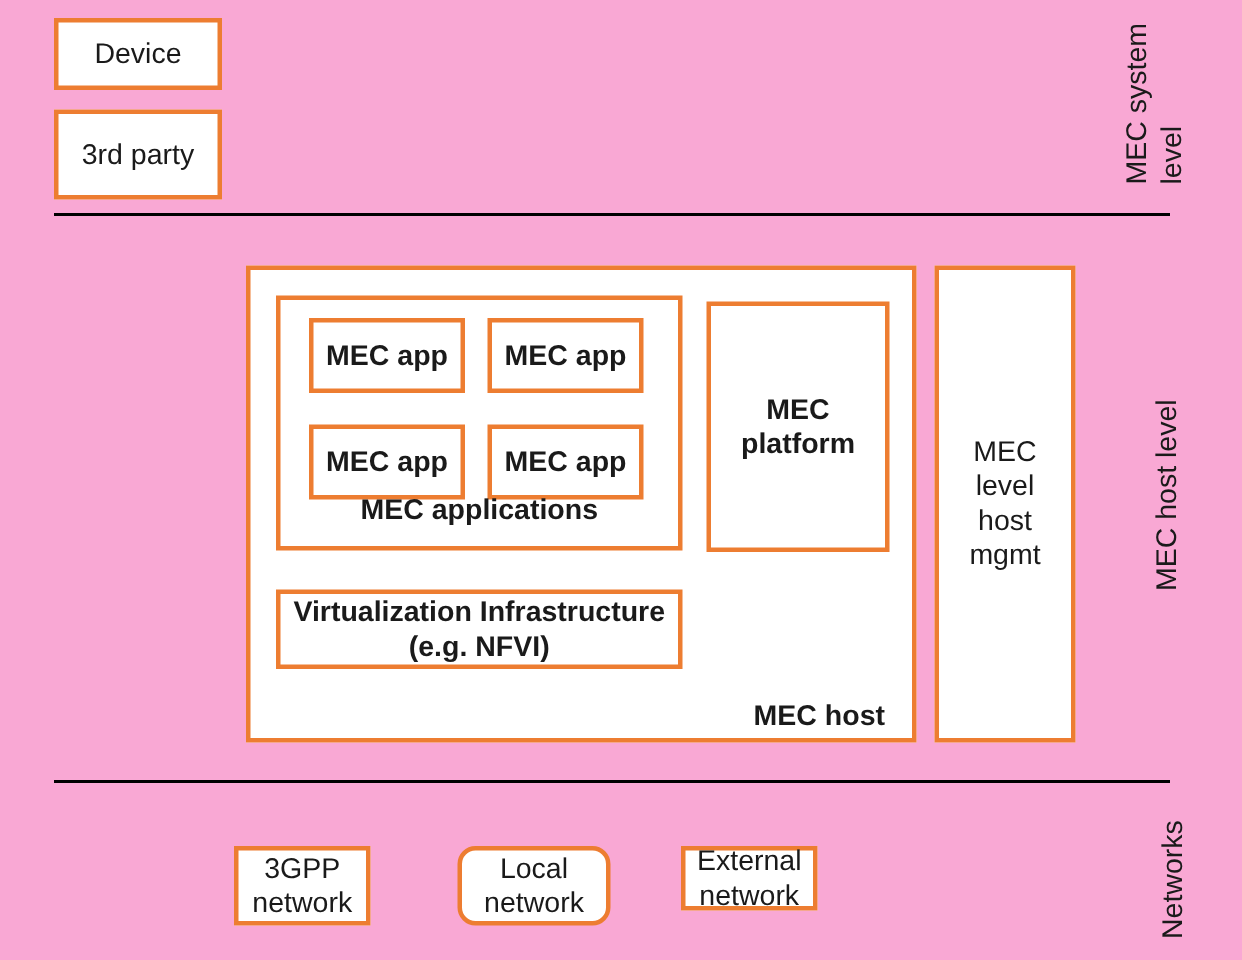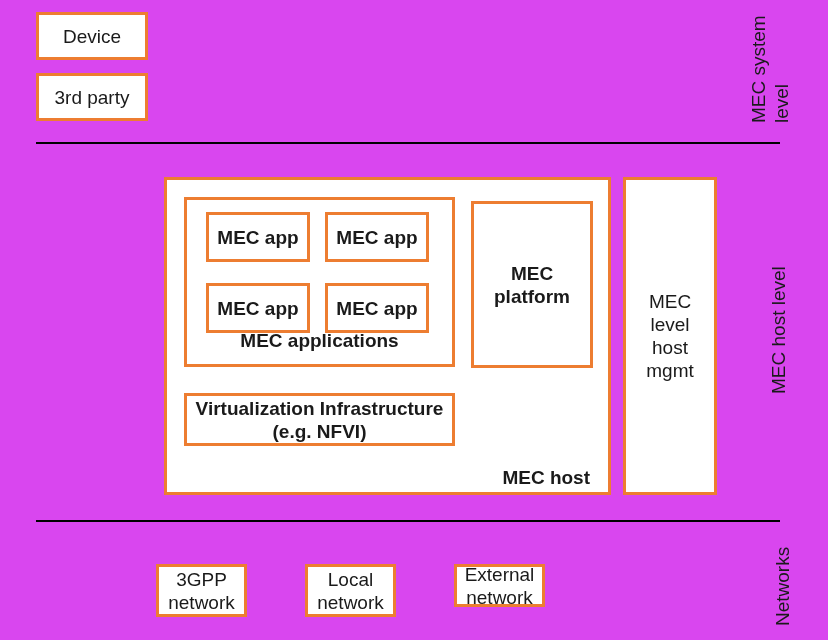--- a/index.html
+++ b/index.html
@@ -1,20 +1,20 @@
 <!DOCTYPE html>
 <html><head>
 <meta charset="utf-8">
 <style>
   html, body { margin: 0; padding: 0; background: #ffffff; }
   .canvas {
     position: relative;
     width: 828px;
     height: 640px;
-    background: #d946ef;
+    background: #f9a8d4;
     font-family: "Liberation Sans", sans-serif;
     font-size: 19px;
     line-height: 23px;
     color: #1a1a1a;
     overflow: hidden;
   }
   .obox {
     position: absolute;
     box-sizing: border-box;
     border: 3px solid #ED7D31;
@@ -52,21 +52,21 @@
     margin-top: 43px;
   }
 </style>
 </head>
 <body>
 
 <div class="canvas" style="color: rgb(26, 26, 26);">
 
   <div class="obox" style="left: 36px; top: 12px; width: 112px; height: 48px; border-color: rgb(237, 125, 49);">Device</div>
 
-  <div class="obox" style="left: 36px; top: 73px; width: 112px; height: 48px; border-color: rgb(237, 125, 49);">3rd party</div>
+  <div class="obox" style="left: 36px; top: 73px; width: 112px; height: 60px; border-color: rgb(237, 125, 49);">3rd party</div>
 
 
   <div class="side-label" style="left:714px; top:43px; width:112px; height:48px;">MEC system
 level</div>
 
   <div class="divider" style="left: 36px; top: 142px; width: 744px; border-top-color: rgb(0, 0, 0);"></div>
 
   <div class="obox" style="left: 164px; top: 177px; width: 447px; height: 318px; justify-content: flex-start; align-items: flex-start; border-color: rgb(237, 125, 49); font-weight: bold;">
 
     
@@ -95,21 +95,21 @@
 host
 mgmt</div>
 
   <div class="side-label" style="left:713px; top:317px; width:130px; height:24px;">MEC host level</div>
 
   <div class="divider" style="left: 36px; top: 520px; width: 744px; border-top-color: rgb(0, 0, 0);"></div>
 
   <div class="obox" style="left: 156px; top: 564px; width: 91px; height: 53px; border-color: rgb(237, 125, 49);">3GPP
 network</div>
 
-  <div class="obox" style="left: 305px; top: 564px; width: 91px; height: 53px; border-color: rgb(237, 125, 49);">Local
+  <div class="obox" style="left: 305px; top: 564px; width: 102px; height: 53px; border-color: rgb(237, 125, 49); border-radius: 12px;">Local
 network</div>
 
   <div class="obox" style="left: 454px; top: 564px; width: 91px; height: 43px; border-color: rgb(237, 125, 49);">External
 network</div>
 
   <div class="side-label" style="left:737px; top:569px; width:90px; height:24px;">Networks</div>
 
 </div>
 
 </body></html>

